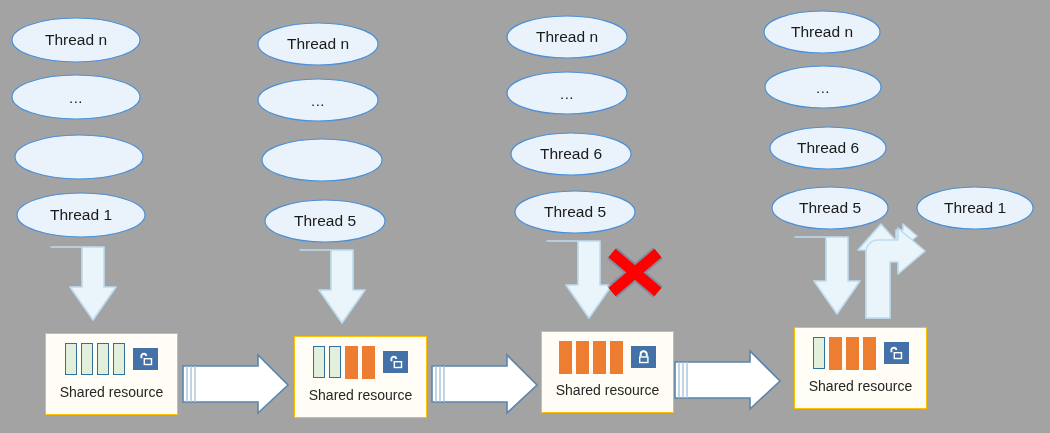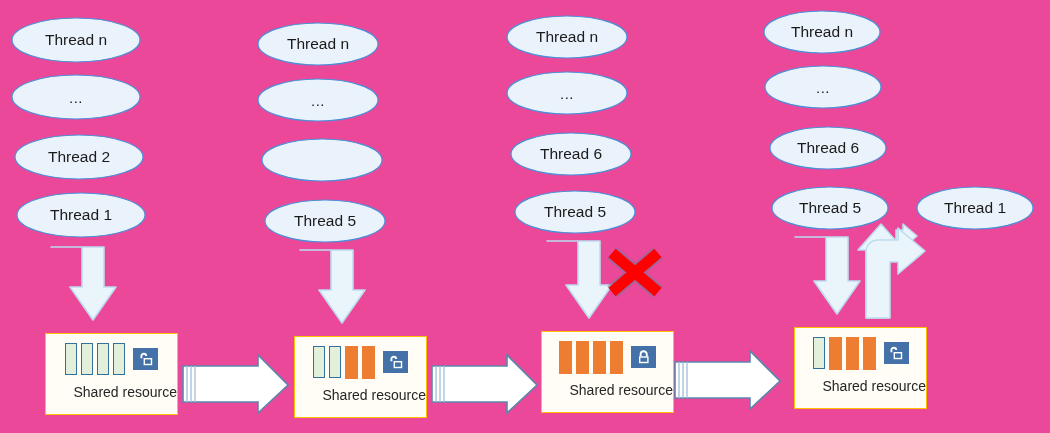--- a/index.html
+++ b/index.html
@@ -9,21 +9,21 @@
     background: #ffffff;
   }
   body {
     font-family: "Liberation Sans", sans-serif;
     -webkit-font-smoothing: antialiased;
   }
   #stage {
     position: relative;
     width: 1050px;
     height: 433px;
-    background: #ec4899;
+    background: #a3a3a3;
     overflow: hidden;
   }
   .layer {
     position: absolute;
     left: 0; top: 0;
     width: 1050px;
     height: 433px;
   }
   svg.layer { display: block; }
 
@@ -85,21 +85,21 @@
     display: inline-flex;
     align-items: center;
     justify-content: center;
     flex: 0 0 auto;
   }
   .lock-icon svg { display: block; }
   .res-caption {
     position: absolute;
     left: 0; right: 0;
     bottom: 14px;
-    text-align: right;
+    text-align: center;
     font-size: 14px;
     color: #262626;
     white-space: nowrap;
   }
 </style>
 </head>
 <body>
 
 <div id="stage">
 
@@ -161,21 +161,20 @@
       <path d="M 436,366 L 436,402 M 440,366 L 440,402 M 444,366 L 444,402" stroke="#a8c4da" stroke-width="1.4"></path>
     </g>
     <g>
       <path d="M 675,362 L 750,362 L 750,351 L 780,381 L 750,409 L 750,398 L 675,398 Z" fill="#ffffff" stroke="#5b86ad" stroke-width="1.6" stroke-linejoin="miter"></path>
       <path d="M 679,362 L 679,398 M 683,362 L 683,398 M 687,362 L 687,398" stroke="#a8c4da" stroke-width="1.4"></path>
     </g>
   </svg>
 
   <div class="thread-label" style="left:12px;  top:18px;  width:128px; height:44px;">Thread n</div>
   <div class="thread-label dots" style="left:12px; top:75px; width:128px; height:44px;">...</div>
-  <div class="thread-label" style="left:15px;  top:135px; width:128px; height:44px;">Thread 2</div>
   <div class="thread-label" style="left:17px;  top:193px; width:128px; height:44px;">Thread 1</div>
 
   <div class="thread-label" style="left:258px; top:23px;  width:120px; height:42px;">Thread n</div>
   <div class="thread-label dots" style="left:258px; top:79px; width:120px; height:42px;">...</div>
   <div class="thread-label" style="left:265px; top:200px; width:120px; height:42px;">Thread 5</div>
 
   <div class="thread-label" style="left:507px; top:16px;  width:120px; height:42px;">Thread n</div>
   <div class="thread-label dots" style="left:507px; top:72px; width:120px; height:42px;">...</div>
   <div class="thread-label" style="left:511px; top:133px; width:120px; height:42px;">Thread 6</div>
   <div class="thread-label" style="left:515px; top:191px; width:120px; height:42px;">Thread 5</div>

